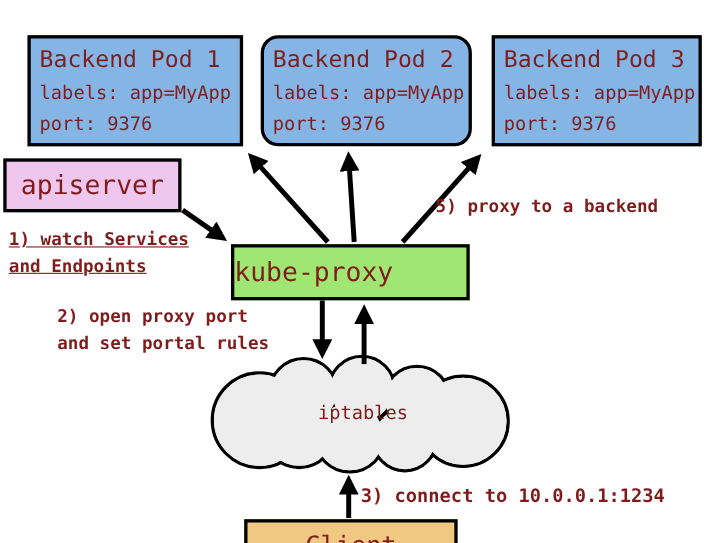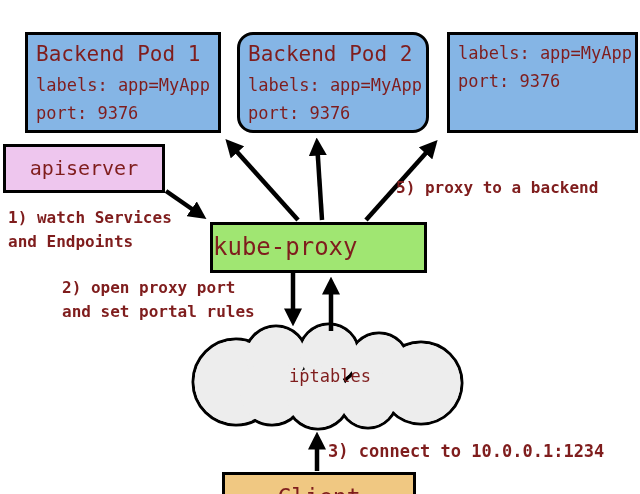--- a/index.html
+++ b/index.html
@@ -12,29 +12,29 @@
     background:#fff;
   }
   
   .pod { top:2px; height:101px; padding:4px 0 0 8px; }
   #pod1 { left:25px;  width:196px; }
   #pod2 { left:237px; width:192px;border-radius:16px; }
   #pod3 { left:447px; width:191px; }
   .pod-title { font-size:21px; line-height:30px; white-space:nowrap; margin-bottom:2px; }
   .pod-line  { font-size:17px; line-height:28px; white-space:nowrap; }
   
-  #apiserver { left:3px;   top:114px; width:162px; height:49px; font-size:20px; line-height:43px; text-align:center; }
+  #apiserver { left:3px;   top:114px; width:162px; height:49px; font-size:24px; line-height:43px; text-align:center; }
   #kubeproxy { left:210px; top:192px; width:217px; height:51px; font-size:24px; line-height:45px; }
   #client    { left:222px; top:442px; width:194px; height:51px; font-size:23px; line-height:45px; text-align:center; }
   
   #iptables-label { position:absolute; left:289px; top:334px; font-size:17px; line-height:24px; }
   
   .ann { position:absolute; font-weight:bold; font-size:16px; line-height:24px; white-space:pre-line; }
-  #ann1 { left:8px;   top:176px; }
-  #ann2 { left:62px;  top:246px; }
+  #ann1 { left:8px;   top:176px;text-decoration:underline; }
+  #ann2 { left:52px;  top:246px; }
   #ann3 { left:328px; top:409px; font-size:17px; }
   #ann4 { left:342px; top:249px; }
   #ann5 { left:396px; top:146px; }
   
   #draw-layer { position:absolute; left:0; top:0; width:640px; height:494px; }
   #draw-layer line { stroke:#000; stroke-width:4.5px; }
   .cloud-stroked { fill:#ededed; stroke:#000; stroke-width:3px; }
   .cloud-filled  { fill:#ededed; stroke:none; }
   #arrowhead path { fill:#000; }
 </style>
@@ -86,20 +86,21 @@
     <div class="pod-title">Backend Pod 1</div>
     <div class="pod-line">labels: app=MyApp</div>
     <div class="pod-line">port: 9376</div>
   </div>
   <div class="box pod" id="pod2" style="background-color: rgb(133, 181, 229);">
     <div class="pod-title">Backend Pod 2</div>
     <div class="pod-line">labels: app=MyApp</div>
     <div class="pod-line">port: 9376</div>
   </div>
   <div class="box pod" id="pod3" style="background-color: rgb(133, 181, 229);">
+    <div class="pod-title">Backend Pod 3</div>
     <div class="pod-line">labels: app=MyApp</div>
     <div class="pod-line">port: 9376</div>
   </div>
 
   <div class="box" id="apiserver" style="background-color: rgb(238, 198, 238);">apiserver</div>
   <div class="box" id="kubeproxy" style="background-color: rgb(160, 230, 114);">kube-proxy</div>
   <div class="box" id="client" style="background-color: rgb(240, 200, 130);">Client</div>
 
   <div id="iptables-label">iptables</div>
 

